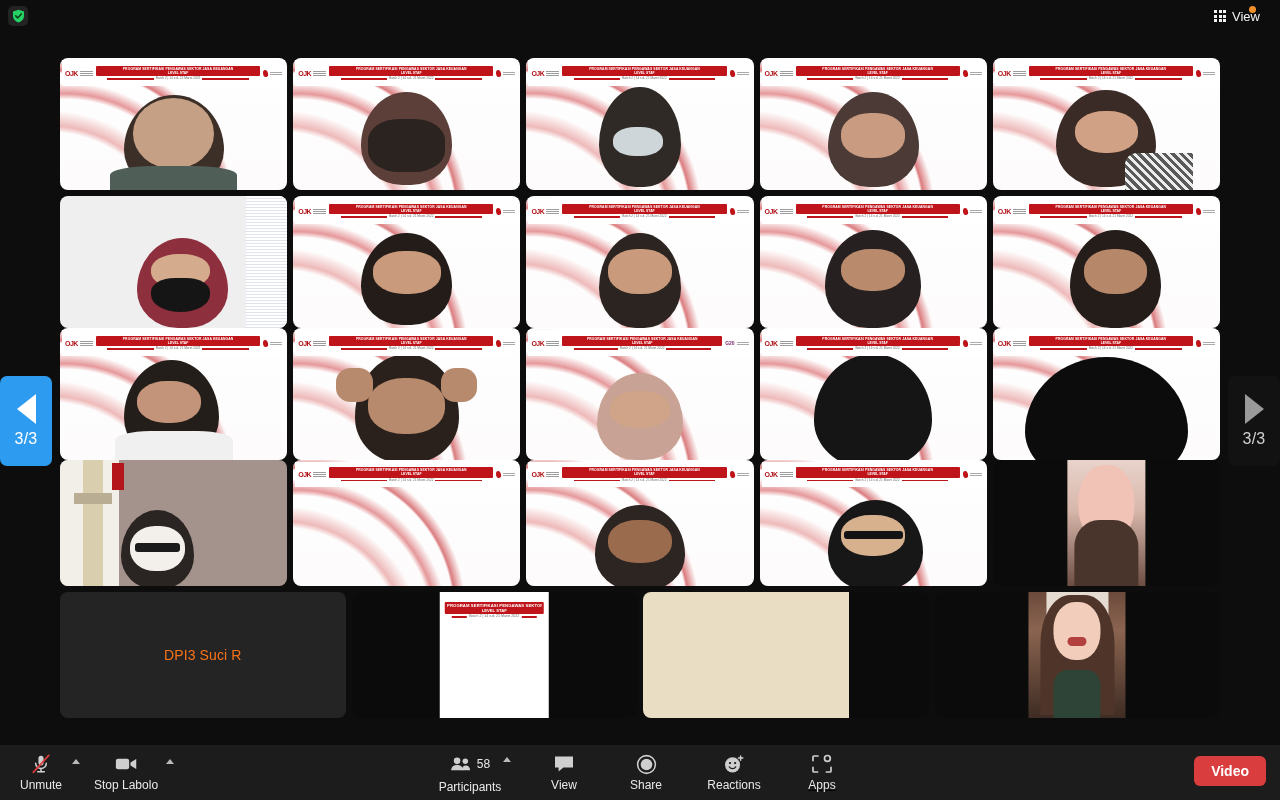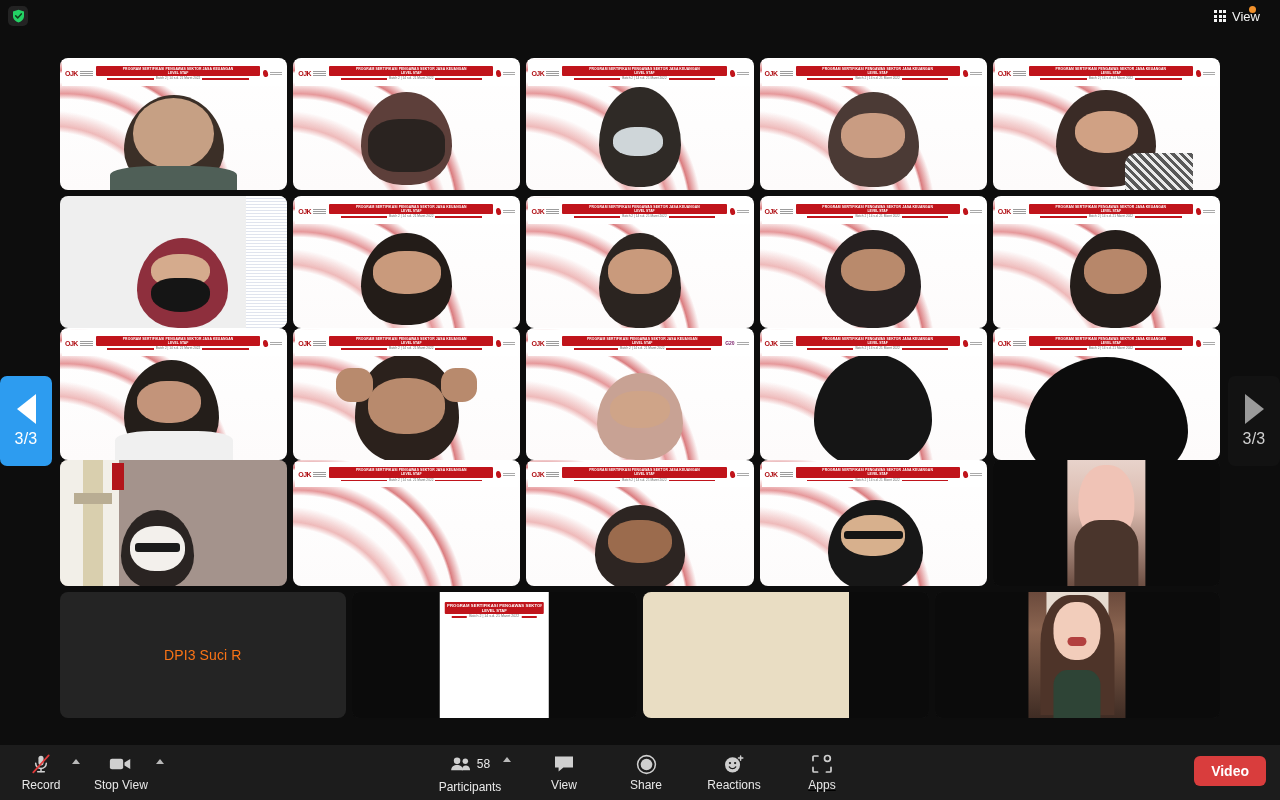--- a/index.html
+++ b/index.html
@@ -1146,32 +1146,32 @@
       <div class="tb-item">
         <span class="tb-ico">
           <svg width="22" height="22" viewBox="0 0 24 24">
             <rect x="9.2" y="3" width="5.6" height="10.5" rx="2.8" fill="#cfcfcf"></rect>
             <path d="M6.2 11.2 a5.8 5.8 0 0 0 11.6 0" stroke="#cfcfcf" stroke-width="1.7" fill="none" stroke-linecap="round"></path>
             <line x1="12" y1="17" x2="12" y2="20.3" stroke="#cfcfcf" stroke-width="1.7" stroke-linecap="round"></line>
             <line x1="8.4" y1="20.4" x2="15.6" y2="20.4" stroke="#cfcfcf" stroke-width="1.7" stroke-linecap="round"></line>
             <line x1="3.6" y1="21.2" x2="20.4" y2="2.6" stroke="#e03a3a" stroke-width="1.9" stroke-linecap="round"></line>
           </svg>
         </span>
-        <span class="tb-label">Record</span>
+        <span class="tb-label">Unmute</span>
         <span class="caret c-mic"></span>
       </div>
 
       <div class="tb-item" style="margin-left:14px;">
         <span class="tb-ico">
           <svg width="23" height="22" viewBox="0 0 26 18">
             <rect x="1" y="3" width="15" height="12" rx="2.4" fill="#cfcfcf"></rect>
             <path d="M17.5 7.2 L24 3.4 V14.6 L17.5 10.8 Z" fill="#cfcfcf"></path>
           </svg>
         </span>
-        <span class="tb-label">Stop View</span>
+        <span class="tb-label">Stop Labolo</span>
         <span class="caret c-vid"></span>
       </div>
     </div>
 
     <div class="tb-center">
 
       <div class="tb-item" style="min-width:86px;gap:6px;">
         <span class="tb-ico" style="gap:5px;">
           <svg width="22" height="16" viewBox="0 0 28 18">
             <circle cx="9" cy="5" r="4.2" fill="#cfcfcf"></circle>

